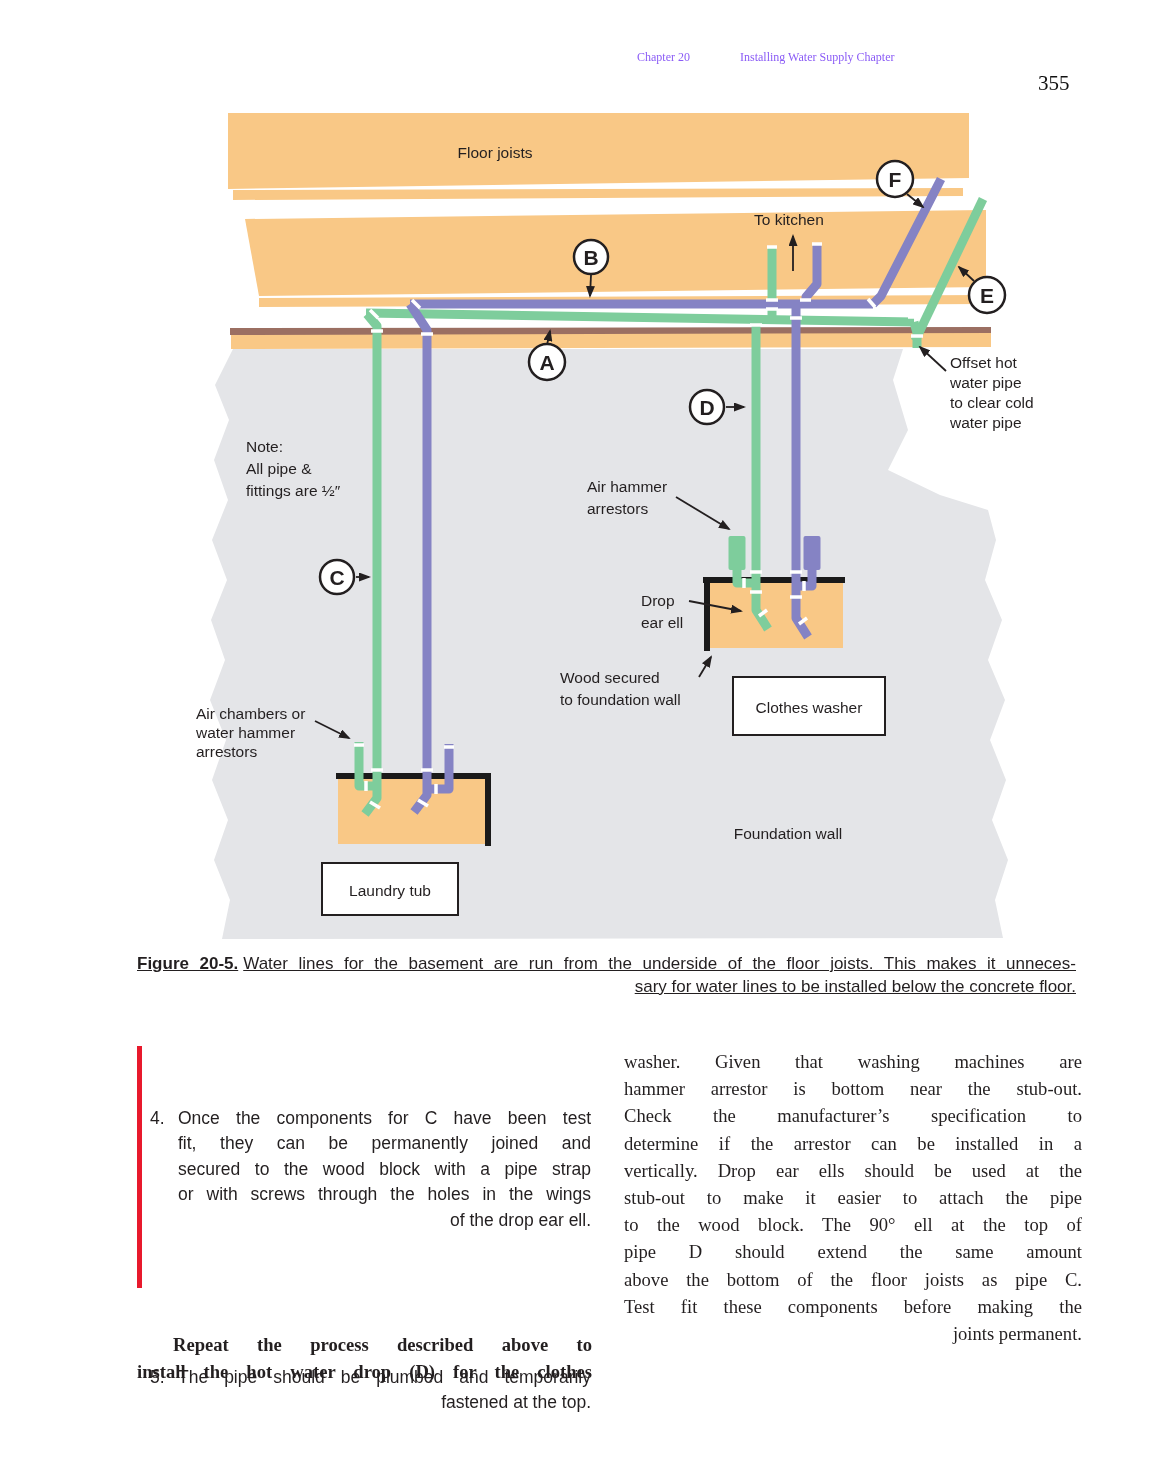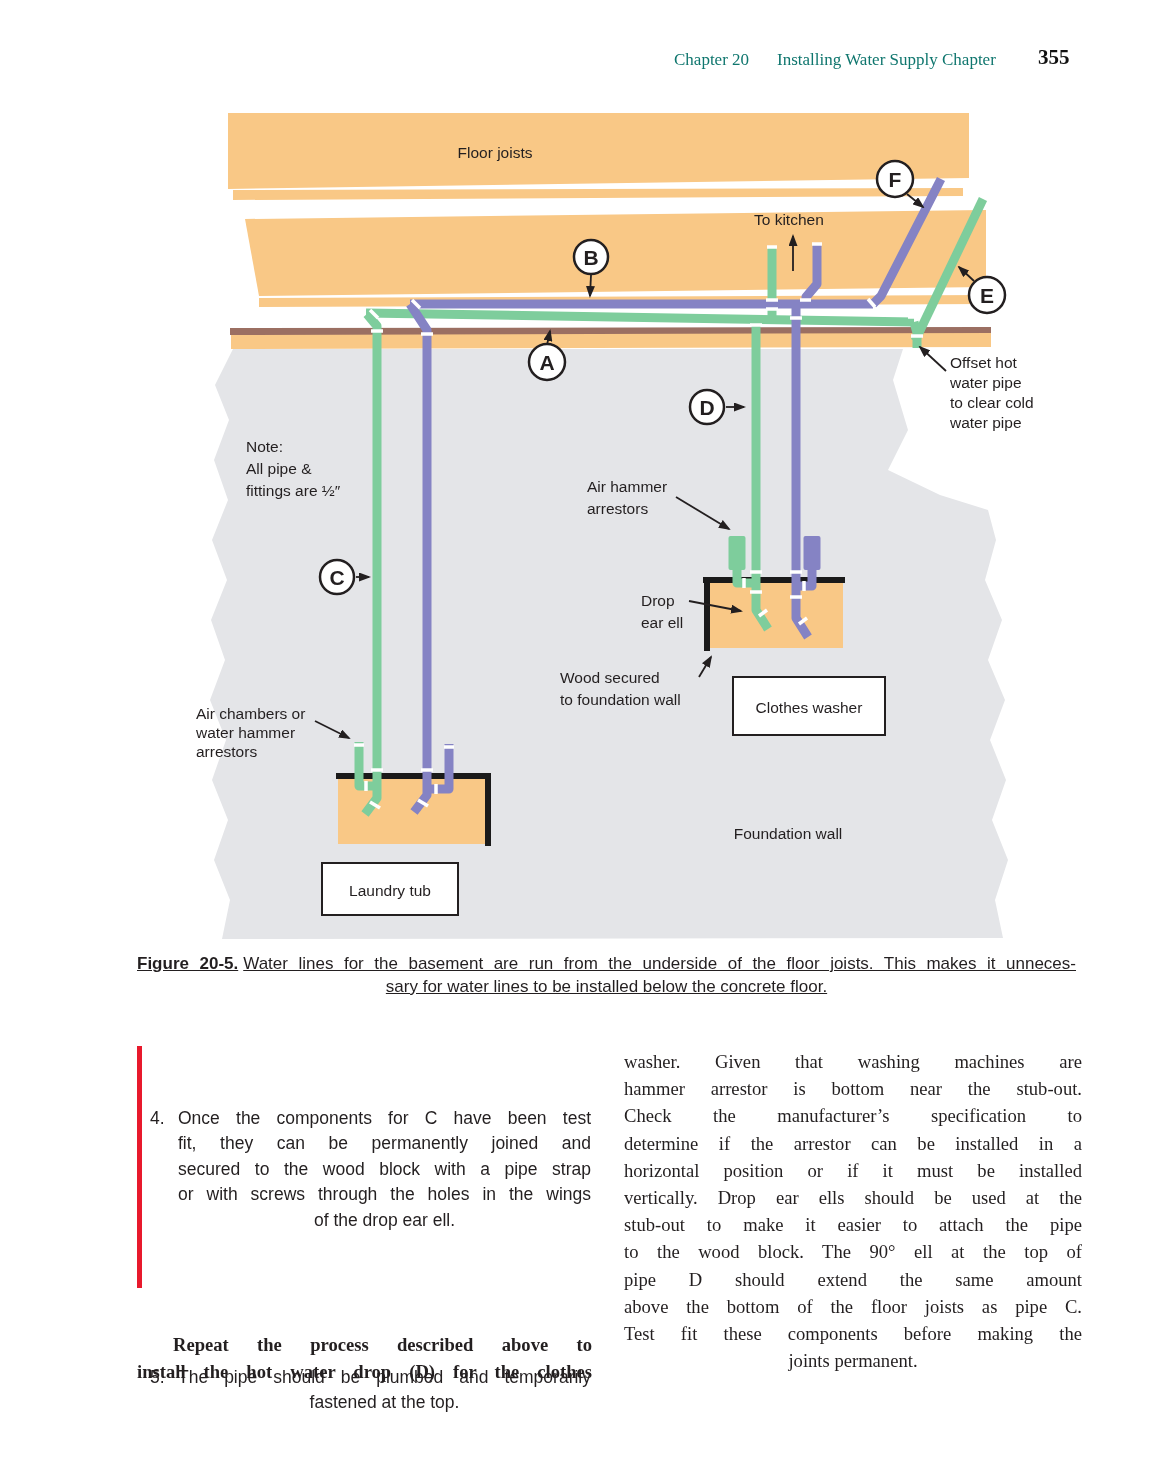--- a/index.html
+++ b/index.html
@@ -1,32 +1,32 @@
 <!DOCTYPE html>
 <html><head>
 <meta charset="utf-8">
 <style>
   html,body{margin:0;padding:0;background:#888;}
   .page{position:relative;width:1156px;height:1479px;background:#ffffff;overflow:hidden;
         font-family:"Liberation Sans",sans-serif;color:#231F20;}
   .abs{position:absolute;}
   
-  .chap{font-family:"Liberation Serif",serif;font-size:17px;color:#0f766e;margin-left:37px;}
-  .pagenum{font-family:"Liberation Serif",serif;font-size:21px;font-weight:bold;color:#111;}
+  .chap{font-family:"Liberation Serif",serif;font-size:12px;color:#8b5cf6;}
+  .pagenum{font-family:"Liberation Serif",serif;font-size:21px;font-weight:normal;color:#111;margin-top:26px;}
   
   svg text{font-family:"Liberation Sans",sans-serif;font-size:15.5px;fill:#231F20;}
   svg text.callout{font-size:21px;font-weight:bold;}
   
   .caption{font-size:17px;line-height:23px;}
   .caption b{margin-right:5px;}
   
   .sansline{font-size:17.5px;line-height:25.4px;}
   .serifline{font-family:"Liberation Serif",serif;font-size:18.6px;line-height:27.2px;}
   .j{text-align:justify;text-align-last:justify;}
-  .l{text-align:center;}
+  .l{text-align:right;}
   .redbar{background:#E8192C;}
   .numitem{position:relative;}
   .numitem .num{position:absolute;left:0;top:0;}
   .numitem .itembody{padding-left:28px;}
   .indent1{text-indent:36px;}
 </style>
 </head>
 <body>
 
 <div class="page">
@@ -220,21 +220,20 @@
   <div class="abs serifline" style="left:137px;top:1331px;width:455px;font-weight:bold;">
     <div class="j indent1">Repeat the process described above to</div>
     <div class="j">install the hot water drop (D) for the clothes</div>
   </div>
 
   <div class="abs serifline" style="left:624px;top:1048px;width:458px;">
     <div class="j">washer. Given that washing machines are</div>
     <div class="j">hammer arrestor is bottom near the stub-out.</div>
     <div class="j">Check the manufacturer’s specification to</div>
     <div class="j">determine if the arrestor can be installed in a</div>
-    <div class="j">horizontal position or if it must be installed</div>
     <div class="j">vertically. Drop ear ells should be used at the</div>
     <div class="j">stub-out to make it easier to attach the pipe</div>
     <div class="j">to the wood block. The 90° ell at the top of</div>
     <div class="j">pipe D should extend the same amount</div>
     <div class="j">above the bottom of the floor joists as pipe C.</div>
     <div class="j">Test fit these components before making the</div>
     <div class="l">joints permanent.</div>
   </div>
 
 </div>

